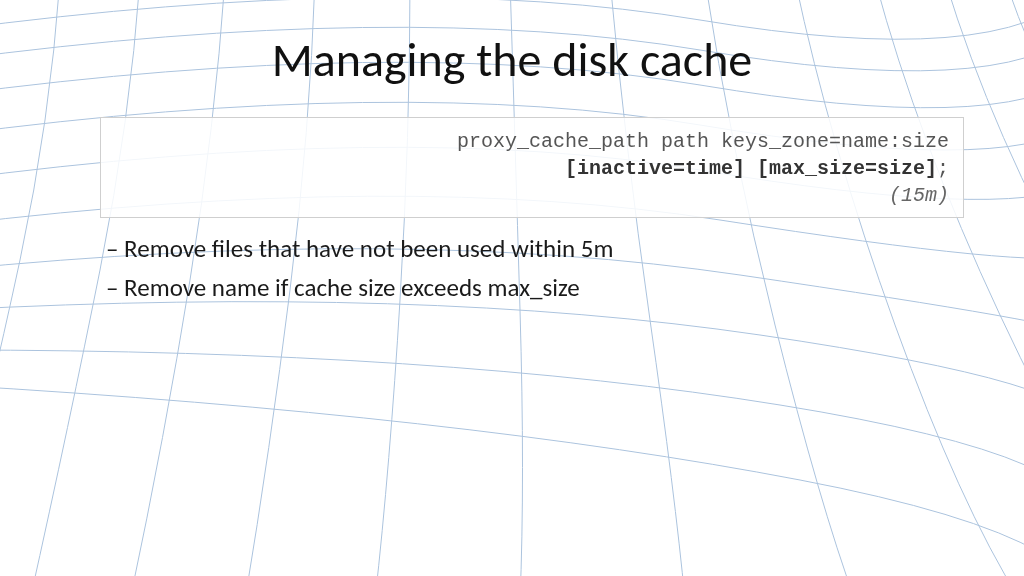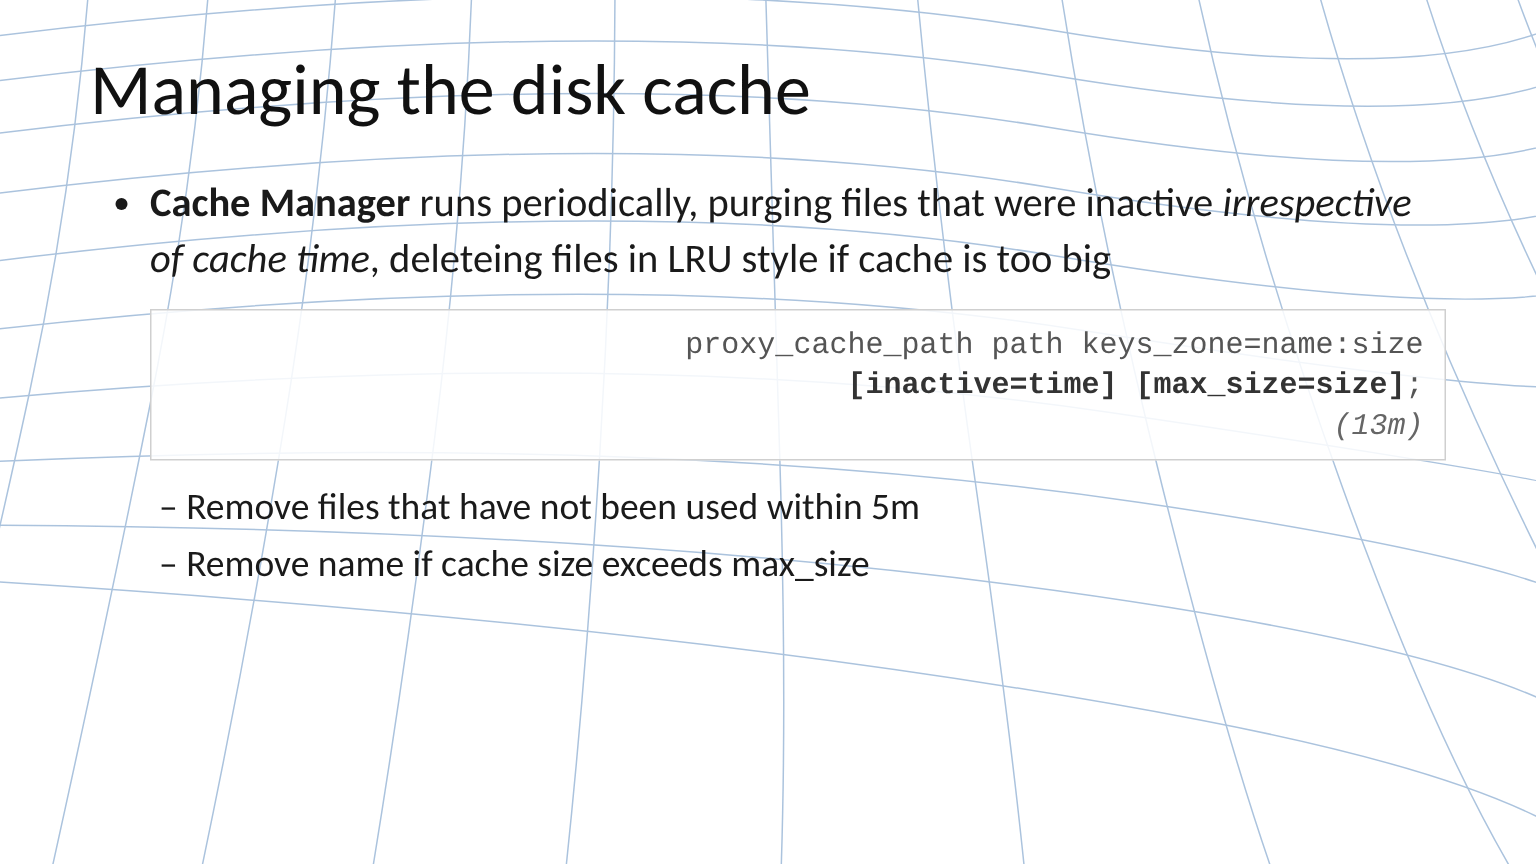--- a/index.html
+++ b/index.html
@@ -22,20 +22,21 @@
     position: absolute;
     inset: 0;
     z-index: 0;
   }
   .content {
     position: relative;
     z-index: 1;
     padding: 30px 60px 0 60px;
   }
   .title {
+    text-align: center;
     font-size: 48px;
     font-weight: 400;
     margin: 0 0 28px 0;
     color: #111;
   }
   ul.level1 {
     list-style: disc;
     margin: 0 0 0 6px;
     padding-left: 34px;
     font-size: 27px;
@@ -102,30 +103,25 @@
       <path d="M 875 -20 Q 918 140 1000 315 T 1160 600"></path>
       <path d="M 945 -20 Q 992 135 1085 300 T 1260 580"></path>
       <path d="M 1005 -20 Q 1055 125 1155 280 T 1340 560"></path>
     </g>
   </svg>
 
   <div class="content">
 
     <h1 class="title">Managing the disk cache</h1>
 
-    <ul class="level1">
-      <li>
-        <span class="bold">Cache Manager</span><span> runs periodically, purging files that were inactive </span><span class="ital">irrespective of cache time</span><span>, deleteing files in LRU style if cache is too big</span>
-      </li>
-    </ul>
 
     <div class="code-box">
       <div class="code-line1">proxy_cache_path path keys_zone=name:size</div>
       <div class="code-line2"><span class="params">[inactive=time] [max_size=size]</span><span>;</span></div>
-      <div class="code-line3">(13m)</div>
+      <div class="code-line3">(15m)</div>
     </div>
 
     <ul class="level2">
       <li>Remove files that have not been used within 5m</li>
       <li>Remove name if cache size exceeds max_size</li>
     </ul>
 
   </div>
 </div>
 

